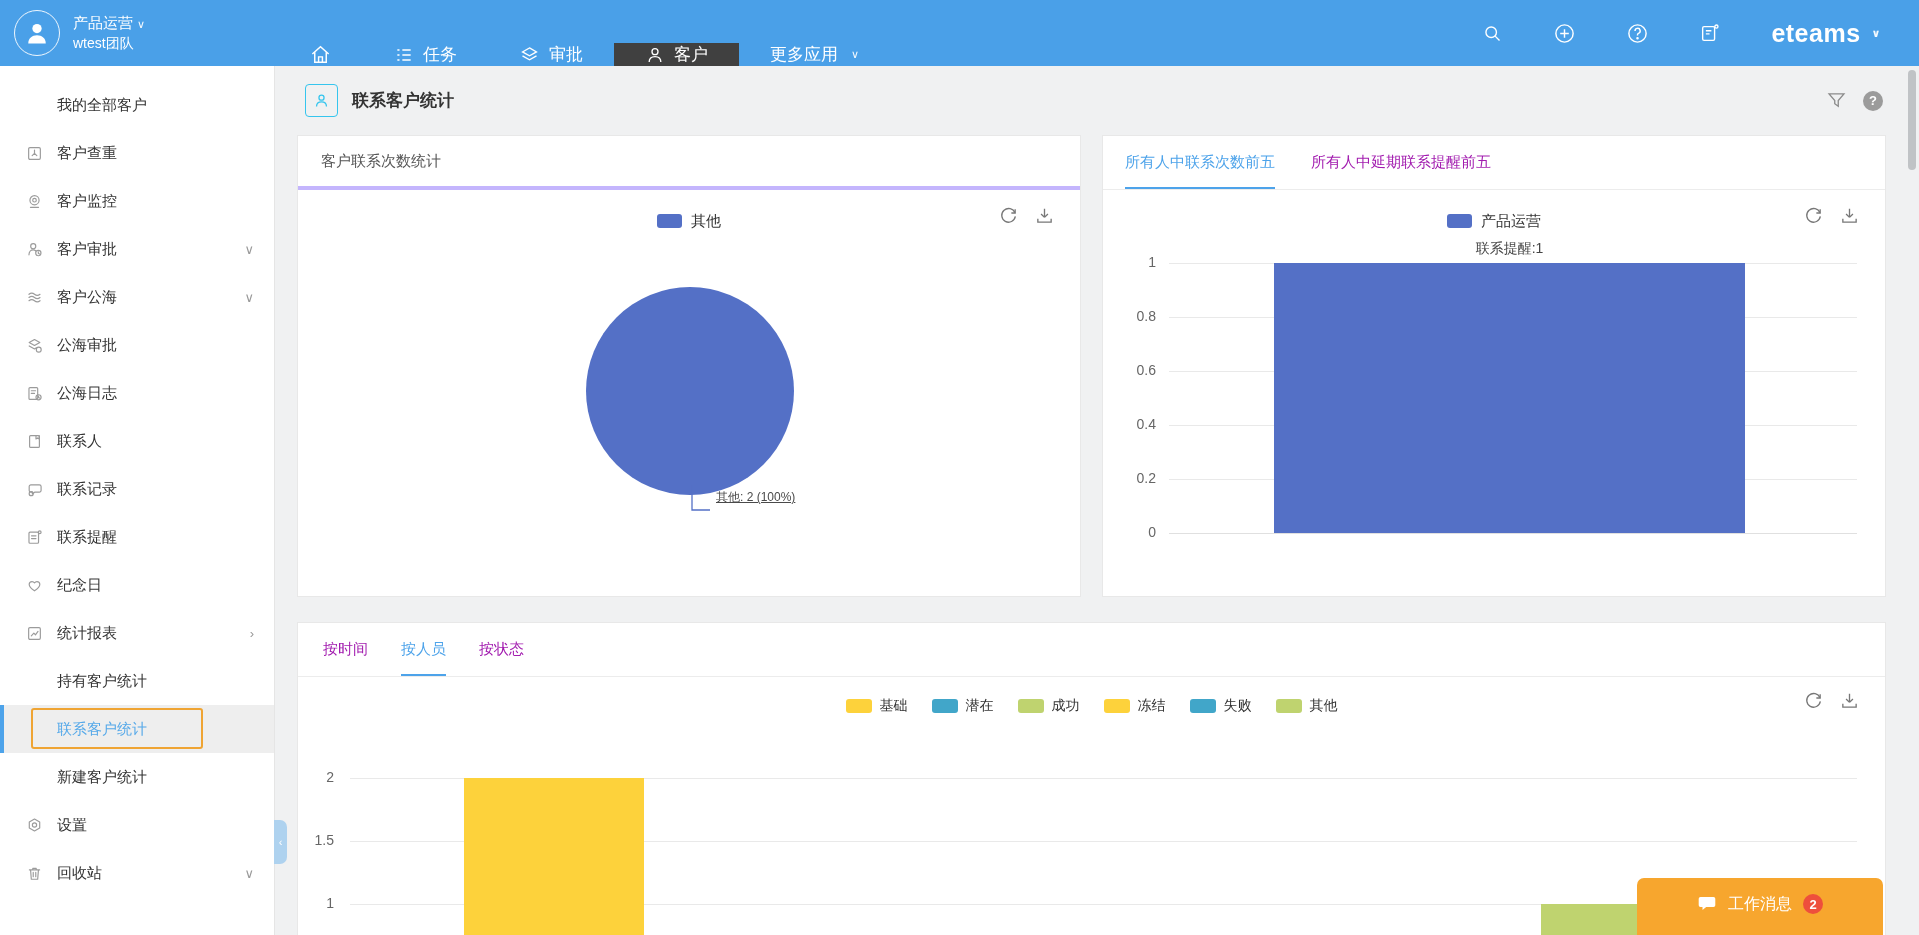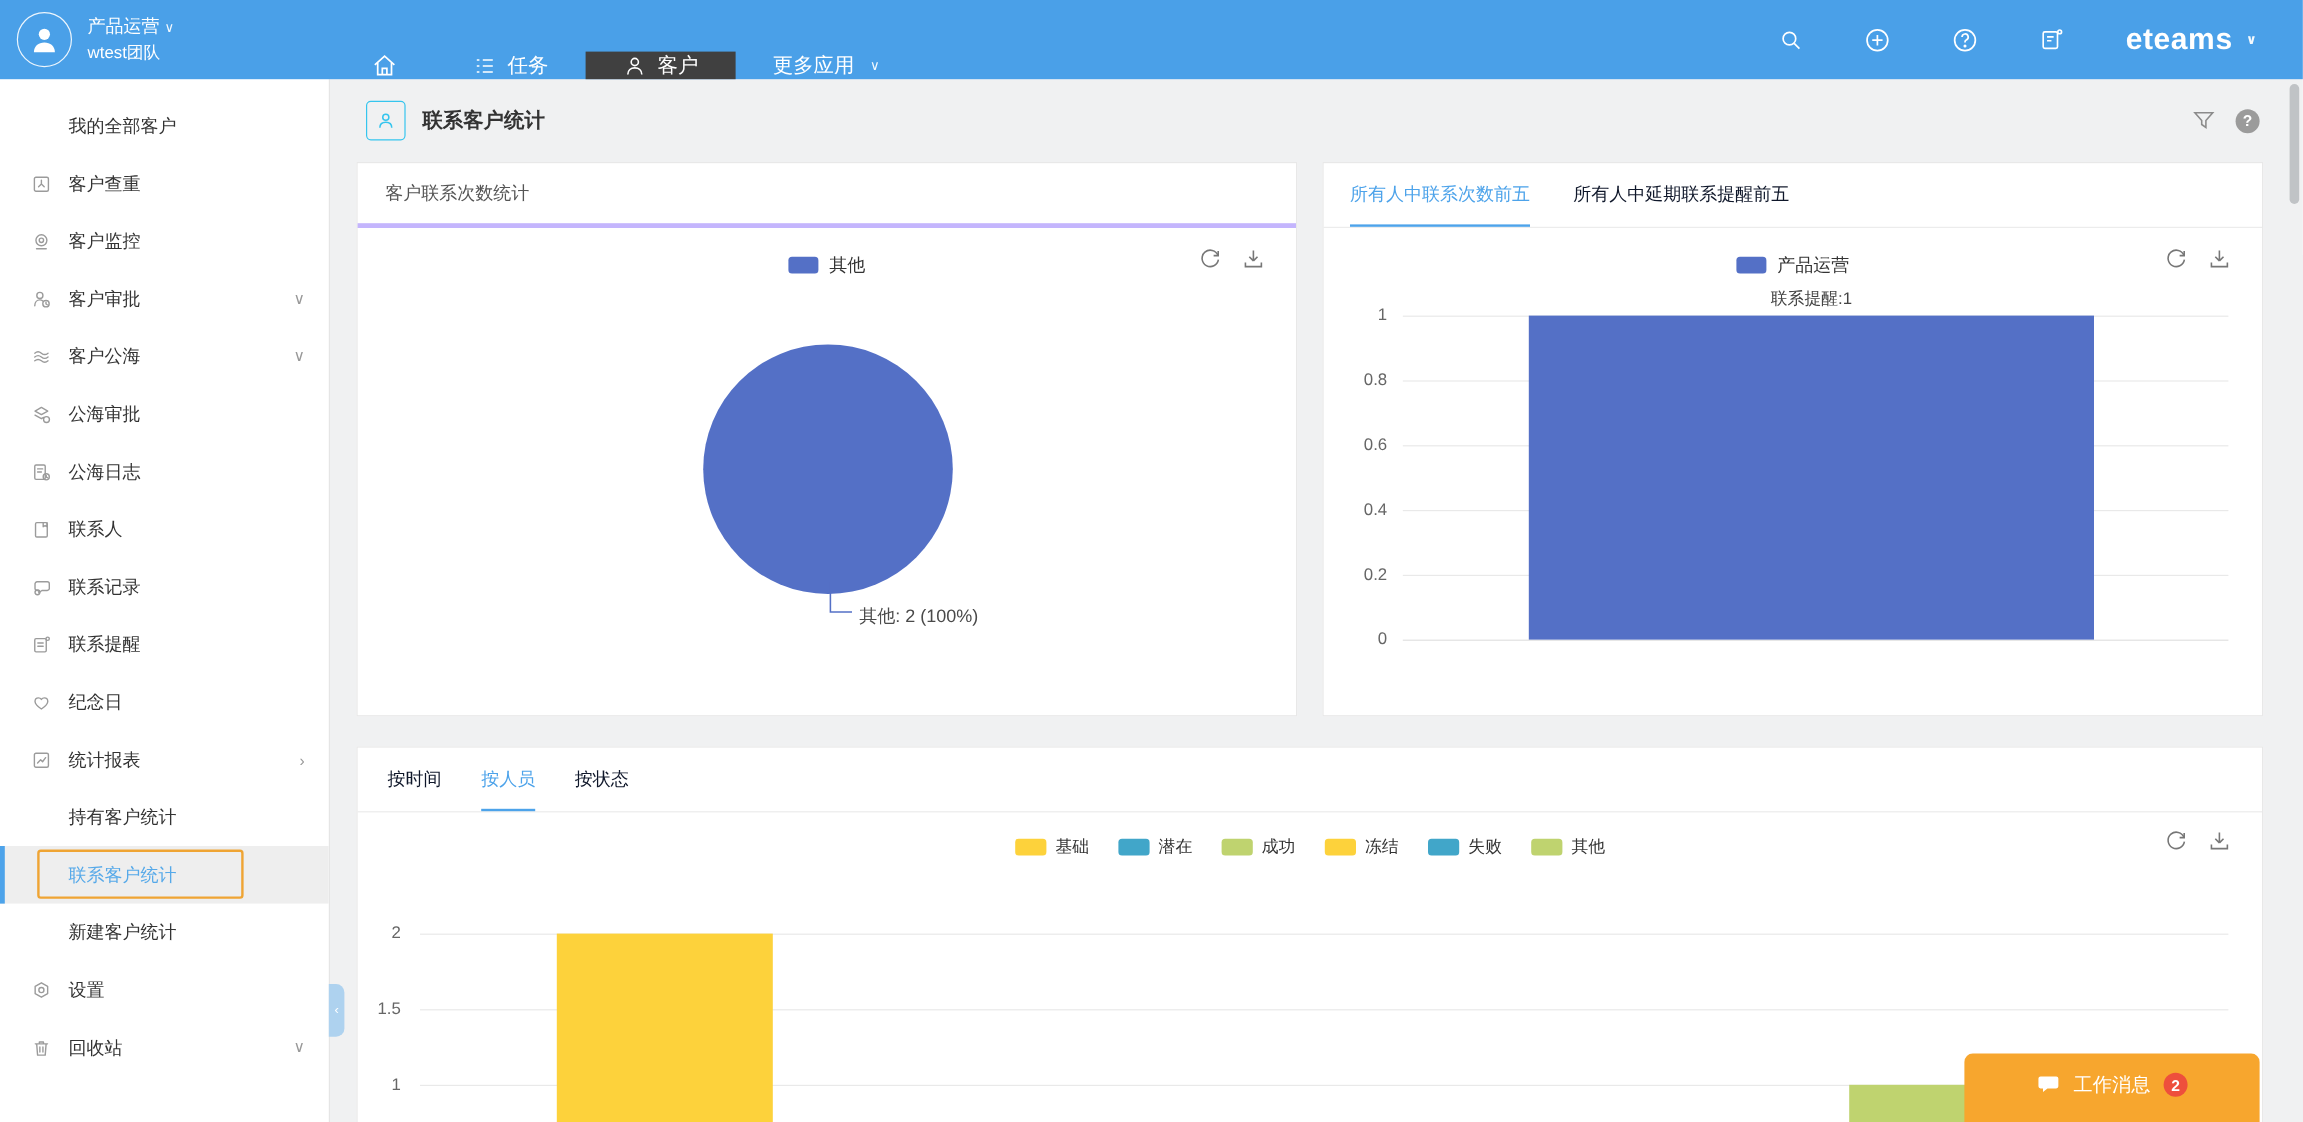--- a/index.html
+++ b/index.html
@@ -58,27 +58,27 @@
     display:flex; align-items:center; justify-content:center; gap:9px; }
   .swatch { width:25px; height:14px; border-radius:3px; background:#5470c6; cursor:pointer; }
   .legend-label { font-size:15px; color:#333; }
   .chart-tools { position:absolute; right:26px; top:70px; display:flex; gap:17px; color:#666; }
   .chart-tools .tool { cursor:pointer; display:flex; }
 
   
   .panel-pie { left:22px; top:69px; width:784px; height:462px; }
   .pie { position:absolute; left:288px; top:151px; width:208px; height:208px;
     border-radius:50%; background:#5470c6; }
-  .pie-label { position:absolute; left:418px; top:368px; font-size:15px; color:#4a4a4a; }
+  .pie-label { position:absolute; left:418px; top:353px; font-size:12px; color:#4a4a4a;text-decoration:underline; }
 
   
   .panel-bar { left:827px; top:69px; width:784px; height:462px; }
   .tabs-row { height:54px; border-bottom:1px solid #ececec; display:flex;
     align-items:center; padding-left:22px; gap:36px; }
-  .tab { font-size:15px; color:#0f172a; cursor:pointer; height:100%; display:flex;
+  .tab { font-size:15px; color:#a21caf; cursor:pointer; height:100%; display:flex;
     align-items:center; position:relative; }
   .tab.active { color:#4da3ea; }
   .tab.active:after { content:""; position:absolute; left:0; right:0; bottom:0;
     height:2px; background:#4da3ea; }
   .gridline { position:absolute; height:1px; background:#e9e9e9; }
   .tick { position:absolute; font-size:14px; color:#666; text-align:right; }
   .vbar { position:absolute; background:#5470c6; }
   .bar-label { position:absolute; font-size:14px; color:#444; text-align:center; }
 
   
@@ -124,20 +124,27 @@
         <path d="M3.5 11.5 12 4l8.5 7.5"></path>
           <path d="M6 9.7V20h12V9.7"></path>
           <path d="M10 20v-5.5h4V20"></path>
       </svg>
     </div>
     <div class="tb-nav-item">
       <svg width="20" height="20" viewBox="0 0 24 24" fill="none" stroke="#fff" stroke-width="1.7">
         <path d="M4 6h2.6M4 12h2.6M4 18h2.6M10 6h10M10 12h10M10 18h10"></path>
       </svg>
       <span>任务</span>
+    </div>
+    <div class="tb-nav-item">
+      <svg width="21" height="21" viewBox="0 0 24 24" fill="none" stroke="#fff" stroke-width="1.5">
+        <path d="M12 4.5 20 9l-8 4.5L4 9z"></path>
+          <path d="M4 13.5 12 18l8-4.5"></path>
+      </svg>
+      <span>审批</span>
     </div>
     <div class="tb-nav-item active">
       <svg width="20" height="20" viewBox="0 0 24 24" fill="none" stroke="#fff" stroke-width="1.6">
         <circle cx="12" cy="8" r="3.6"></circle>
           <path d="M5 20.5c0-4.2 3-6.6 7-6.6s7 2.4 7 6.6"></path>
       </svg>
       <span>客户</span>
     </div>
     <div class="tb-nav-item">
       <span>更多应用</span>

